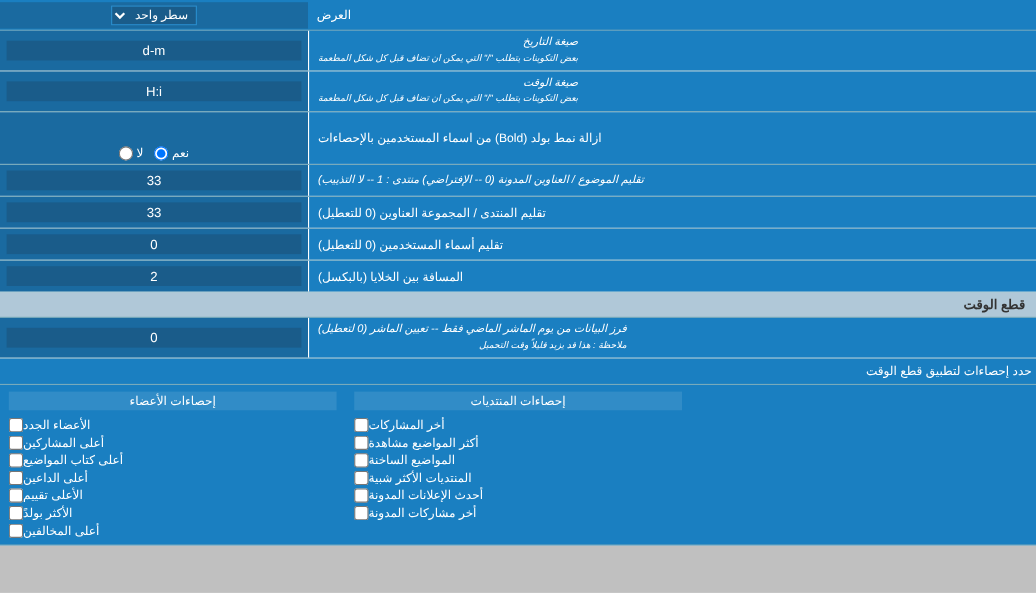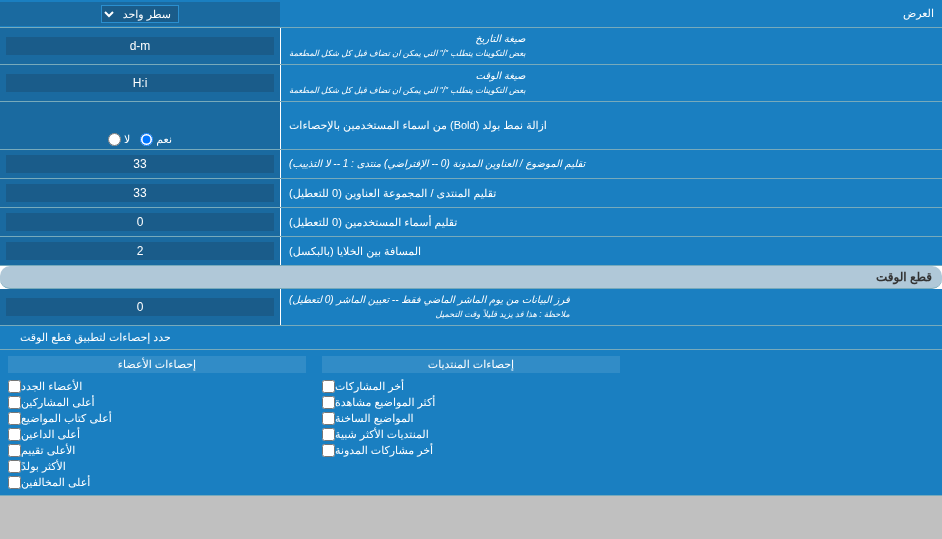--- a/index.html
+++ b/index.html
@@ -57,34 +57,33 @@
       outline: none;
     }
     .section-header {
       background: #b0c8d8;
       color: #333;
       font-weight: bold;
       font-size: 12px;
       padding: 4px 10px;
       text-align: right;
       border-bottom: 1px solid #7ab;
-      border-radius: 10px;
     }
     
     .top-row {
       display: flex;
       align-items: center;
       background: #1a7fc1;
       border-bottom: 1px solid #7ab;
       min-height: 28px;
     }
     .top-row-label {
       flex: 1;
       color: #fff;
-      text-align: right;
+      text-align: left;
       padding: 4px 8px;
       font-size: 11px;
     }
     .top-row-select {
       width: 280px;
       display: flex;
       align-items: center;
       justify-content: center;
       padding: 3px 6px;
       background: #1a6aa0;
@@ -112,22 +111,22 @@
       display: flex;
       background: #1a7fc1;
       border-bottom: 1px solid #7ab;
       min-height: 24px;
       align-items: center;
     }
     .stats-apply-label {
       flex: 1;
       color: #fff;
       font-size: 11px;
-      padding: 3px 20px;
-      text-align: left;
+      padding: 3px 4px;
+      text-align: right;
     }
     
     .checkbox-grid {
       display: flex;
       background: #1a7fc1;
       border-bottom: 1px solid #7ab;
       padding: 4px 0;
     }
     .checkbox-col {
       flex: 1;
@@ -274,20 +273,24 @@
       </div>
       <div class="checkbox-item">
         <span>المواضيع الساخنة</span>
         <input type="checkbox" style="">
       </div>
       <div class="checkbox-item">
         <span>المنتديات الأكثر شبية</span>
         <input type="checkbox" style="">
       </div>
       <div class="checkbox-item">
+        <span>أحدث الإعلانات المدونة</span>
+        <input type="checkbox" style="">
+      </div>
+      <div class="checkbox-item">
         <span>أخر مشاركات المدونة</span>
         <input type="checkbox" style="">
       </div>
     </div>
 
     <div class="checkbox-col">
       <div class="checkbox-col-header">إحصاءات الأعضاء</div>
       <div class="checkbox-item">
         <span>الأعضاء الجدد</span>
         <input type="checkbox" style="">

